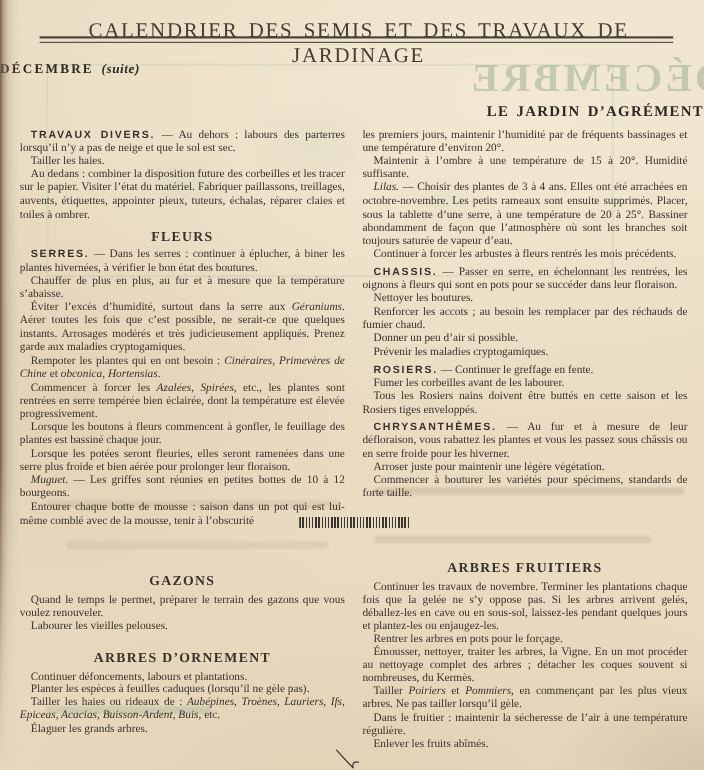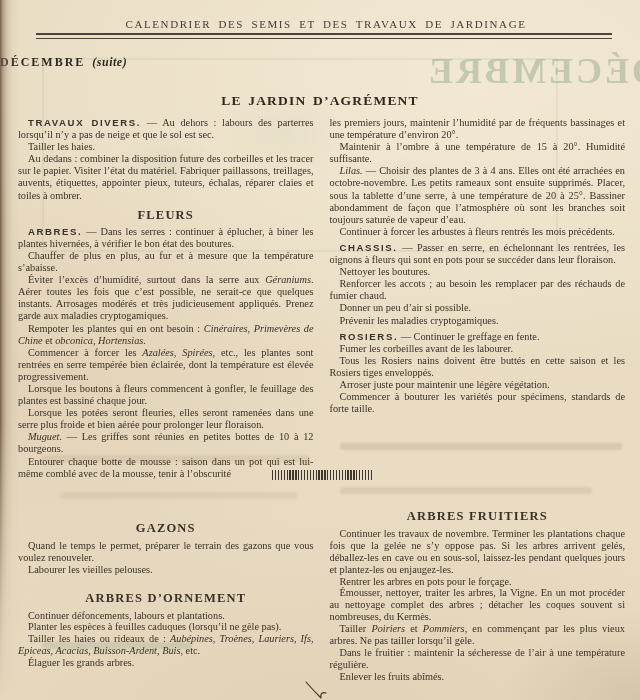--- a/index.html
+++ b/index.html
@@ -40,33 +40,33 @@
   }
   .ghost-stripe { position:absolute; height:7px; border-radius:3px; filter:blur(1px); }
   .gs1 { top:443px; left:340px; width:282px; background:rgba(150,132,104,0.22); }
   .gs2 { top:455px; left:42px;  width:268px; background:rgba(150,132,104,0.15); }
   .gs3 { top:487px; left:340px; width:252px; background:rgba(150,132,104,0.18); }
   .gs4 { top:492px; left:60px;  width:238px; background:rgba(150,132,104,0.13); }
   .gs5 { top:642px; left:42px;  width:150px; background:rgba(140,165,135,0.25); }
 
   .running-header {
     position:absolute; top:18px; left:30px; right:18px; text-align:center;
-    font-size:11px; letter-spacing:1.6px; word-spacing:3px; color:#453c33;
+    font-size:19px; letter-spacing:1.6px; word-spacing:3px; color:#453c33;
   }
   .double-rule {
     position:absolute; top:33px; left:36px; right:28px; height:3px;
     border-top:2px solid #4c443b; border-bottom:1px solid #4c443b;
   }
   .title-line {
     position:absolute; top:55px; left:0; width:100%; text-align:left;
     font-weight:bold; font-size:12px; letter-spacing:2px; color:#2f2820;
   }
   .title-line .suite { font-style:italic; font-weight:bold; letter-spacing:0.5px; margin-left:7px; }
   .subtitle {
-    position:absolute; top:93px; left:0; width:100%; text-align:center;
+    position:absolute; top:93px; left:0; width:100%; text-align:right;
     font-weight:bold; font-size:13.5px; letter-spacing:1.2px; word-spacing:2px; color:#2f2820;
   }
 
   .cols { position:absolute; left:18px; width:607px; display:flex; gap:16px; z-index:2; }
   .cols.top { top:117px; }
   .cols.bottom { top:511px; }
   .col { flex:1; font-size:10.3px; line-height:12.1px; text-align:justify;
          color:#3a3128; }
   .cols.bottom .col { line-height:11.9px; }
 
@@ -104,21 +104,21 @@
     <span>DÉCEMBRE</span><span class="suite">(suite)</span>
   </div>
   <div class="subtitle">LE JARDIN D’AGRÉMENT</div>
 
   <div class="cols top">
     <div class="col">
         <p class="para"><span class="run-b">TRAVAUX DIVERS.</span><span> — Au dehors : labours des parterres lorsqu’il n’y a pas de neige et que le sol est sec.</span></p>
         <p class="para"><span>Tailler les haies.</span></p>
         <p class="para"><span>Au dedans : combiner la disposition future des corbeilles et les tracer sur le papier. Visiter l’état du matériel. Fabriquer paillassons, treillages, auvents, étiquettes, appointer pieux, tuteurs, échalas, réparer claies et toiles à ombrer.</span></p>
         <div class="col-heading">FLEURS</div>
-        <p class="para"><span class="run-b">ARBRES.</span><span> — Dans les serres : continuer à éplucher, à biner les plantes hivernées, à vérifier le bon état des boutures.</span></p>
+        <p class="para"><span class="run-b">SERRES.</span><span> — Dans les serres : continuer à éplucher, à biner les plantes hivernées, à vérifier le bon état des boutures.</span></p>
         <p class="para"><span>Chauffer de plus en plus, au fur et à mesure que la température s’abaisse.</span></p>
         <p class="para"><span>Éviter l’excès d’humidité, surtout dans la serre aux </span><span class="run-i">Géraniums</span><span>. Aérer toutes les fois que c’est possible, ne serait-ce que quelques instants. Arrosages modérés et très judicieusement appliqués. Prenez garde aux maladies cryptogamiques.</span></p>
         <p class="para"><span>Rempoter les plantes qui en ont besoin : </span><span class="run-i">Cinéraires, Primevères de Chine</span><span> et </span><span class="run-i">obconica, Hortensias</span><span>.</span></p>
         <p class="para"><span>Commencer à forcer les </span><span class="run-i">Azalées, Spirées</span><span>, etc., les plantes sont rentrées en serre tempérée bien éclairée, dont la température est élevée progressivement.</span></p>
         <p class="para"><span>Lorsque les boutons à fleurs commencent à gonfler, le feuillage des plantes est bassiné chaque jour.</span></p>
         <p class="para"><span>Lorsque les potées seront fleuries, elles seront ramenées dans une serre plus froide et bien aérée pour prolonger leur floraison.</span></p>
         <p class="para"><span class="run-i">Muguet.</span><span> — Les griffes sont réunies en petites bottes de 10 à 12 bourgeons.</span></p>
         <p class="para"><span>Entourer chaque botte de mousse : saison dans un pot qui est lui-même comblé avec de la mousse, tenir à l’obscurité</span></p>
       </div>
     <div class="col">
@@ -127,20 +127,21 @@
         <p class="para"><span class="run-i">Lilas.</span><span> — Choisir des plantes de 3 à 4 ans. Elles ont été arrachées en octobre-novembre. Les petits rameaux sont ensuite supprimés. Placer, sous la tablette d’une serre, à une température de 20 à 25°. Bassiner abondamment de façon que l’atmosphère où sont les branches soit toujours saturée de vapeur d’eau.</span></p>
         <p class="para"><span>Continuer à forcer les arbustes à fleurs rentrés les mois précédents.</span></p>
         <p class="para" style="margin-top: 4px;"><span class="run-b">CHASSIS.</span><span> — Passer en serre, en échelonnant les rentrées, les oignons à fleurs qui sont en pots pour se succéder dans leur floraison.</span></p>
         <p class="para"><span>Nettoyer les boutures.</span></p>
         <p class="para"><span>Renforcer les accots ; au besoin les remplacer par des réchauds de fumier chaud.</span></p>
         <p class="para"><span>Donner un peu d’air si possible.</span></p>
         <p class="para"><span>Prévenir les maladies cryptogamiques.</span></p>
         <p class="para" style="margin-top: 4px;"><span class="run-b">ROSIERS.</span><span> — Continuer le greffage en fente.</span></p>
         <p class="para"><span>Fumer les corbeilles avant de les labourer.</span></p>
         <p class="para"><span>Tous les Rosiers nains doivent être buttés en cette saison et les Rosiers tiges enveloppés.</span></p>
+        <p class="para" style="margin-top: 4px;"><span class="run-b">CHRYSANTHÈMES.</span><span> — Au fur et à mesure de leur défloraison, vous rabattez les plantes et vous les passez sous châssis ou en serre froide pour les hiverner.</span></p>
         <p class="para"><span>Arroser juste pour maintenir une légère végétation.</span></p>
         <p class="para"><span>Commencer à bouturer les variétés pour spécimens, standards de forte taille.</span></p>
       </div>
   </div>
 
   <div class="barcode"></div>
 
   <div class="cols bottom">
     <div class="col">
         <div class="col-heading" style="margin-top: 12px;">GAZONS</div>

